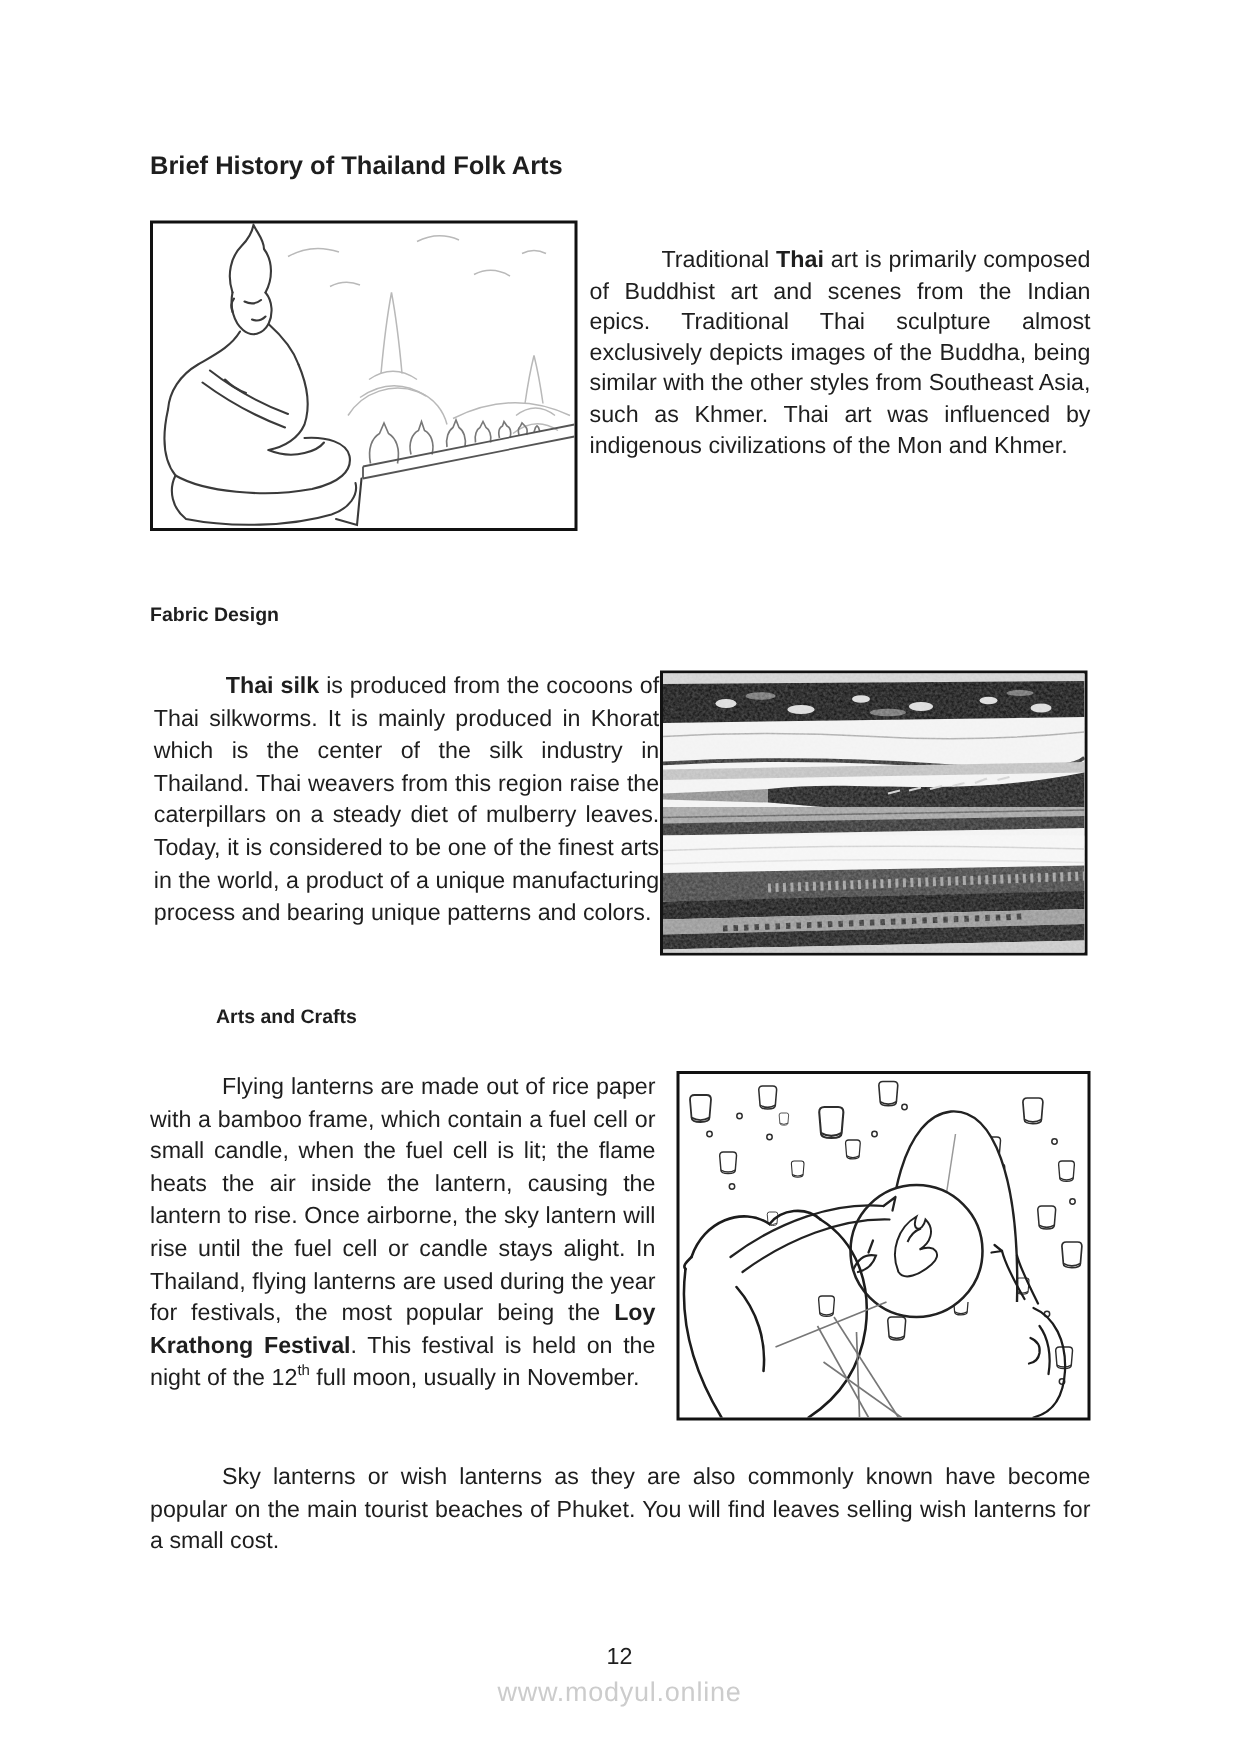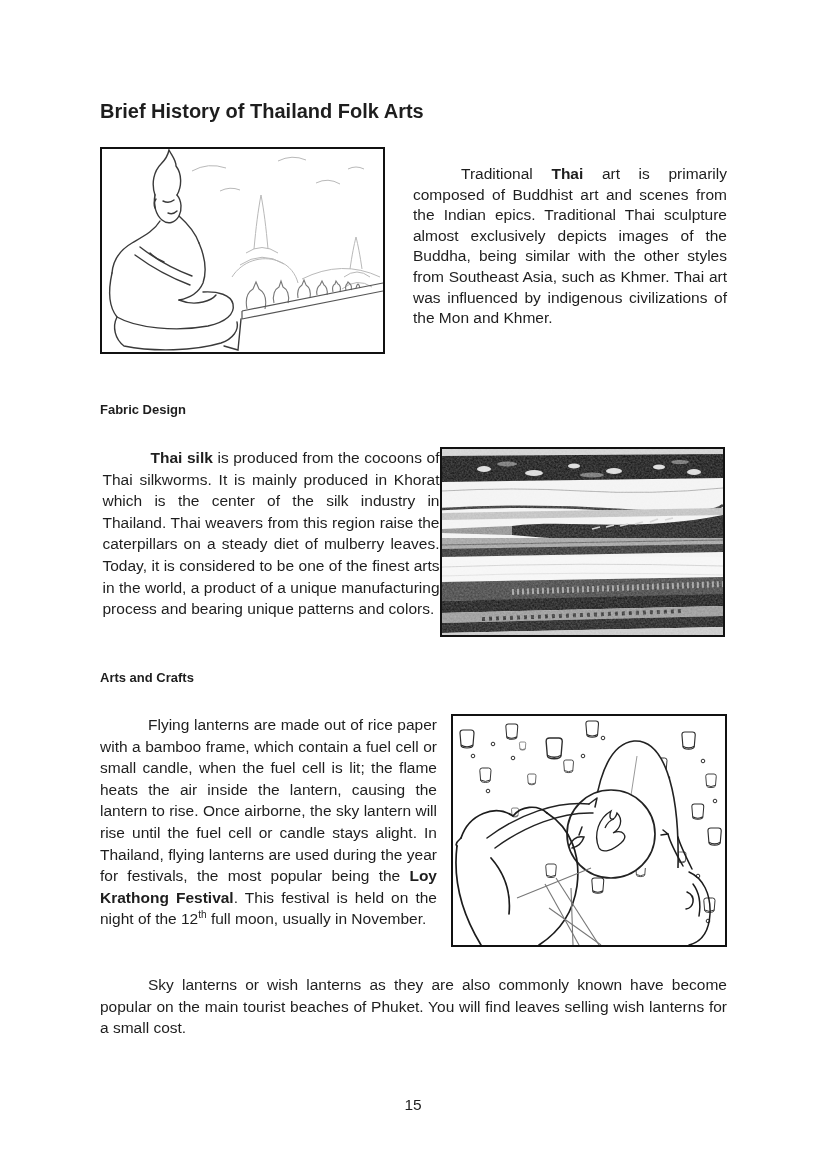--- a/index.html
+++ b/index.html
@@ -3,30 +3,30 @@
 <meta charset="utf-8">
 <style>
   * { margin: 0; padding: 0; box-sizing: border-box; }
   html, body { background: #ffffff; }
   .page {
     width: 826px; height: 1169px; position: relative; overflow: hidden;
     background: #ffffff; color: #1e1e1e;
     font-family: "Liberation Sans", sans-serif;
   }
   .content { position: absolute; left: 100px; top: 0; width: 627px; }
-  .title { margin-top: 97px; font-size: 20px; line-height: 28px; font-weight: bold; }
+  .title { margin-top: 97px; font-size: 17px; line-height: 28px; font-weight: bold; }
   .row { display: flex; align-items: flex-start; }
-  .row-intro { margin-top: 22px; gap: 20px; }
+  .row-intro { margin-top: 22px; }
   .para { font-size: 15.5px; line-height: 21.6px; text-align: justify; text-indent: 48px; }
   .intro-para { margin-left: 8px; width: 334px; margin-top: 17px; line-height: 20.6px; }
   .img-frame { border: 2px solid #111111; background: #ffffff; font-size: 0; flex: 0 0 auto; }
   .buddha-frame { width: 285px; height: 207px; }
   .heading { font-size: 13px; line-height: 22px; font-weight: bold; }
   .h-fabric { margin-top: 45px; }
-  .h-arts { margin-top: 30px; }
+  .h-arts { margin-top: 30px; margin-left: 44px; }
   .row-fabric { margin-top: 26px; justify-content: center; }
   .row-arts { margin-top: 25px; justify-content: space-between; }
   .col-left { width: 337px; }
   .fabric-frame { width: 285px; height: 190px; }
   .lantern-frame { width: 276px; height: 233px; }
   .closing-para { margin-top: 27px; width: 627px; }
   .footer { position: absolute; top: 1096px; left: 0; width: 826px; text-align: center; }
   .page-number { font-size: 15.5px; color: #1e1e1e; }
   .watermark { margin-top: 4px; font-size: 18px; letter-spacing: 0.5px; color: #cccccc; }
   sup { font-size: 10px; vertical-align: super; line-height: 0; }
@@ -235,15 +235,16 @@
             <path d="M64 182 L138 152"></path>
           </g>
         </svg>
       </figure>
     </div>
 
     <p class="para closing-para">Sky lanterns or wish lanterns as they are also commonly known have become popular on the main tourist beaches of Phuket. You will find leaves selling wish lanterns for a small cost.</p>
   </div>
 
   <div class="footer">
-    <div class="page-number">15</div>
+    <div class="page-number">12</div>
+    <div class="watermark">www.modyul.online</div>
   </div>
 </div>
 
 </body></html>

